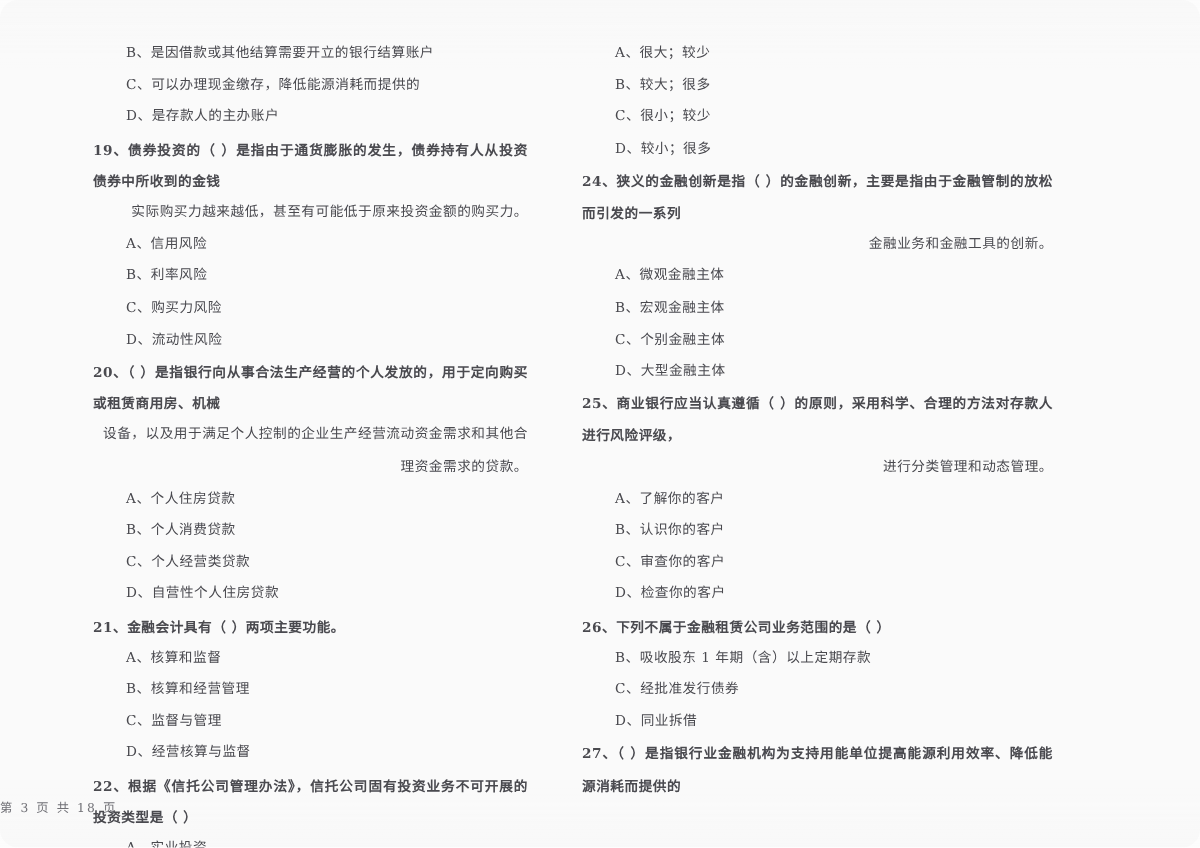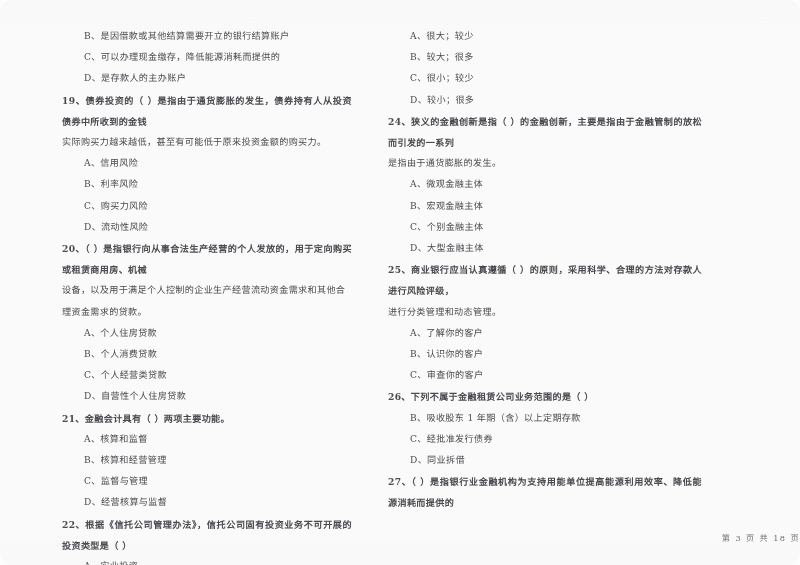--- a/index.html
+++ b/index.html
@@ -61,29 +61,30 @@
     margin: 0;
     padding-left: 22px;
     white-space: nowrap;
   }
   .cont {
     font-size: 9.1px;
     line-height: 21.2px;
     letter-spacing: 0.35px;
     color: #44444a;
     margin: 0;
+    text-align: right;
   }
 
   
   .footer {
     position: absolute;
     left: 0;
     right: 0;
     top: 531px;
-    text-align: right;
+    text-align: left;
     font-size: 8.2px;
     letter-spacing: 1.4px;
     color: #6d6d73;
   }
 
   
   .grain {
     position: absolute;
     inset: 0;
     pointer-events: none;
@@ -133,31 +134,32 @@
     </div>
 
     <div class="col col-right">
 
       <p class="opt">A、很大；较少</p>
       <p class="opt">B、较大；很多</p>
       <p class="opt">C、很小；较少</p>
       <p class="opt">D、较小；很多</p>
 
       <p class="q">24、狭义的金融创新是指（      ）的金融创新，主要是指由于金融管制的放松而引发的一系列</p>
-      <p class="cont">是指由于通货膨胀的发生。</p>
+      <p class="cont">金融业务和金融工具的创新。</p>
       <p class="opt">A、微观金融主体</p>
       <p class="opt">B、宏观金融主体</p>
       <p class="opt">C、个别金融主体</p>
       <p class="opt">D、大型金融主体</p>
 
       <p class="q">25、商业银行应当认真遵循（      ）的原则，采用科学、合理的方法对存款人进行风险评级，</p>
       <p class="cont">进行分类管理和动态管理。</p>
       <p class="opt">A、了解你的客户</p>
       <p class="opt">B、认识你的客户</p>
       <p class="opt">C、审查你的客户</p>
+      <p class="opt">D、检查你的客户</p>
 
       <p class="q">26、下列不属于金融租赁公司业务范围的是（      ）</p>
       <p class="opt">B、吸收股东 1 年期（含）以上定期存款</p>
       <p class="opt">C、经批准发行债券</p>
       <p class="opt">D、同业拆借</p>
 
       <p class="q">27、（      ）是指银行业金融机构为支持用能单位提高能源利用效率、降低能源消耗而提供的</p>
 
     </div>
   </div>

